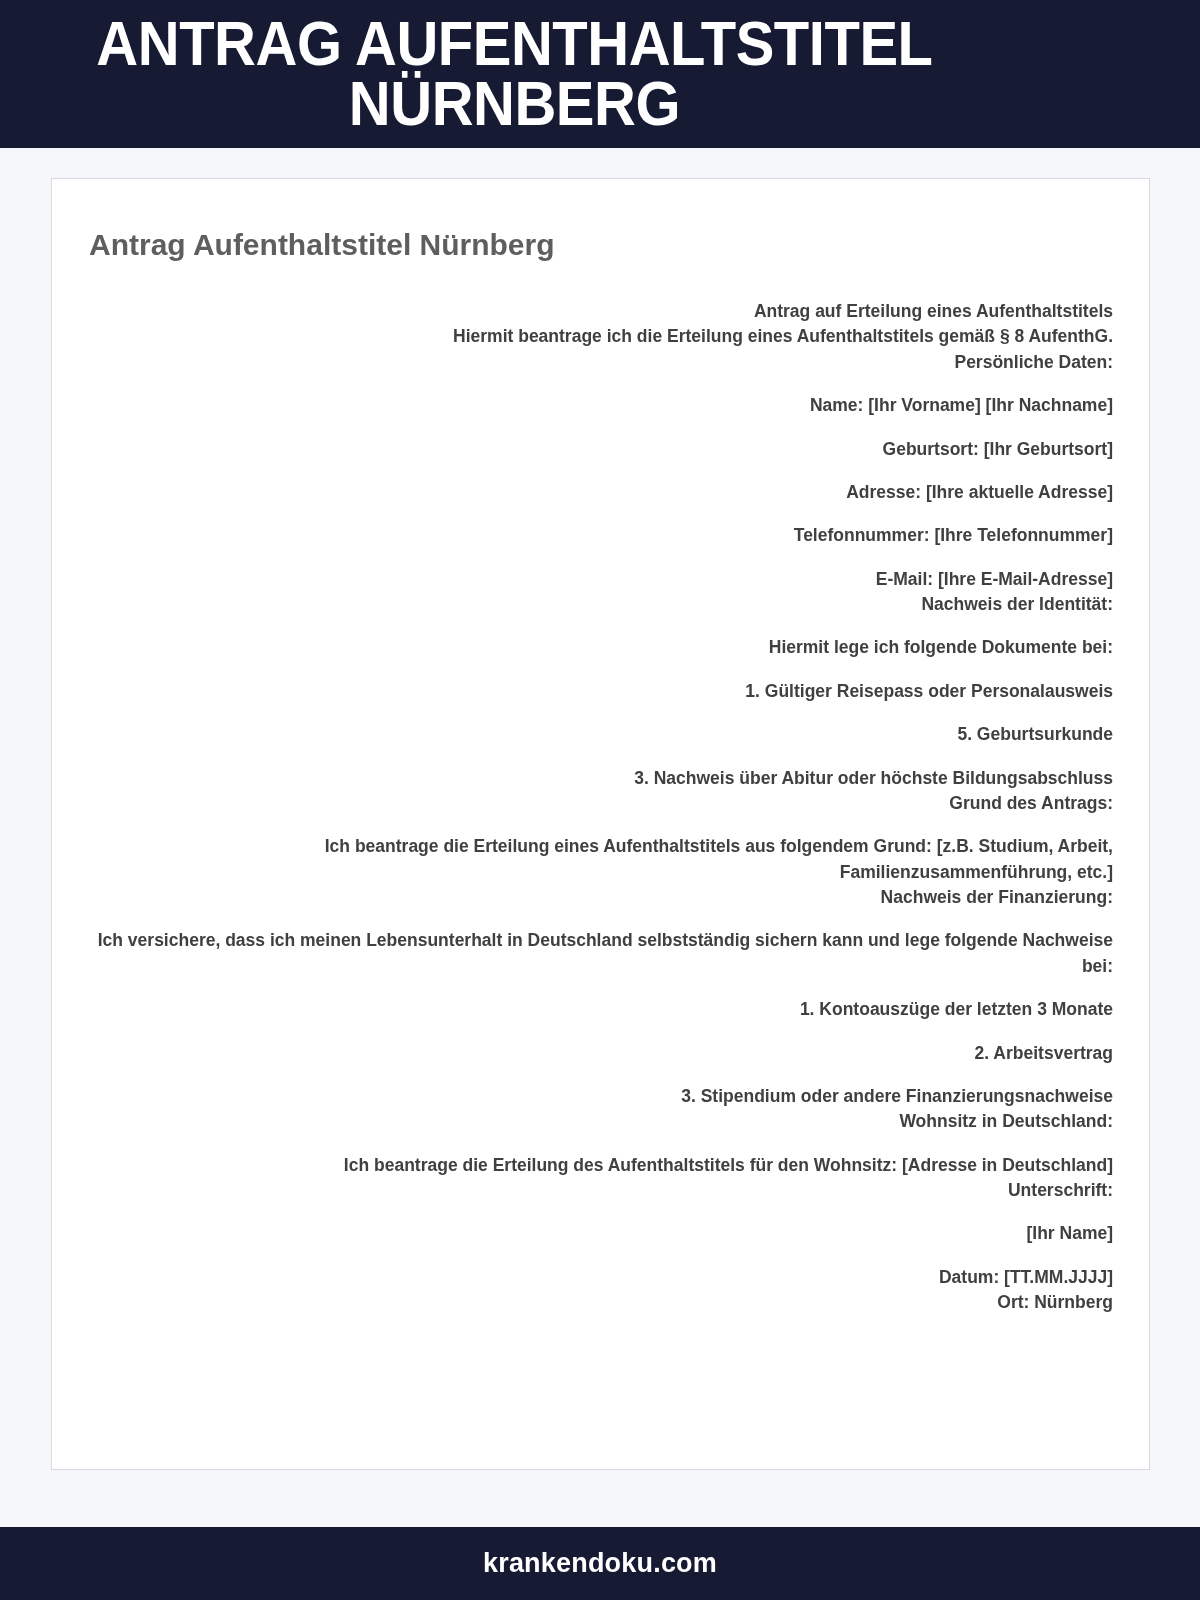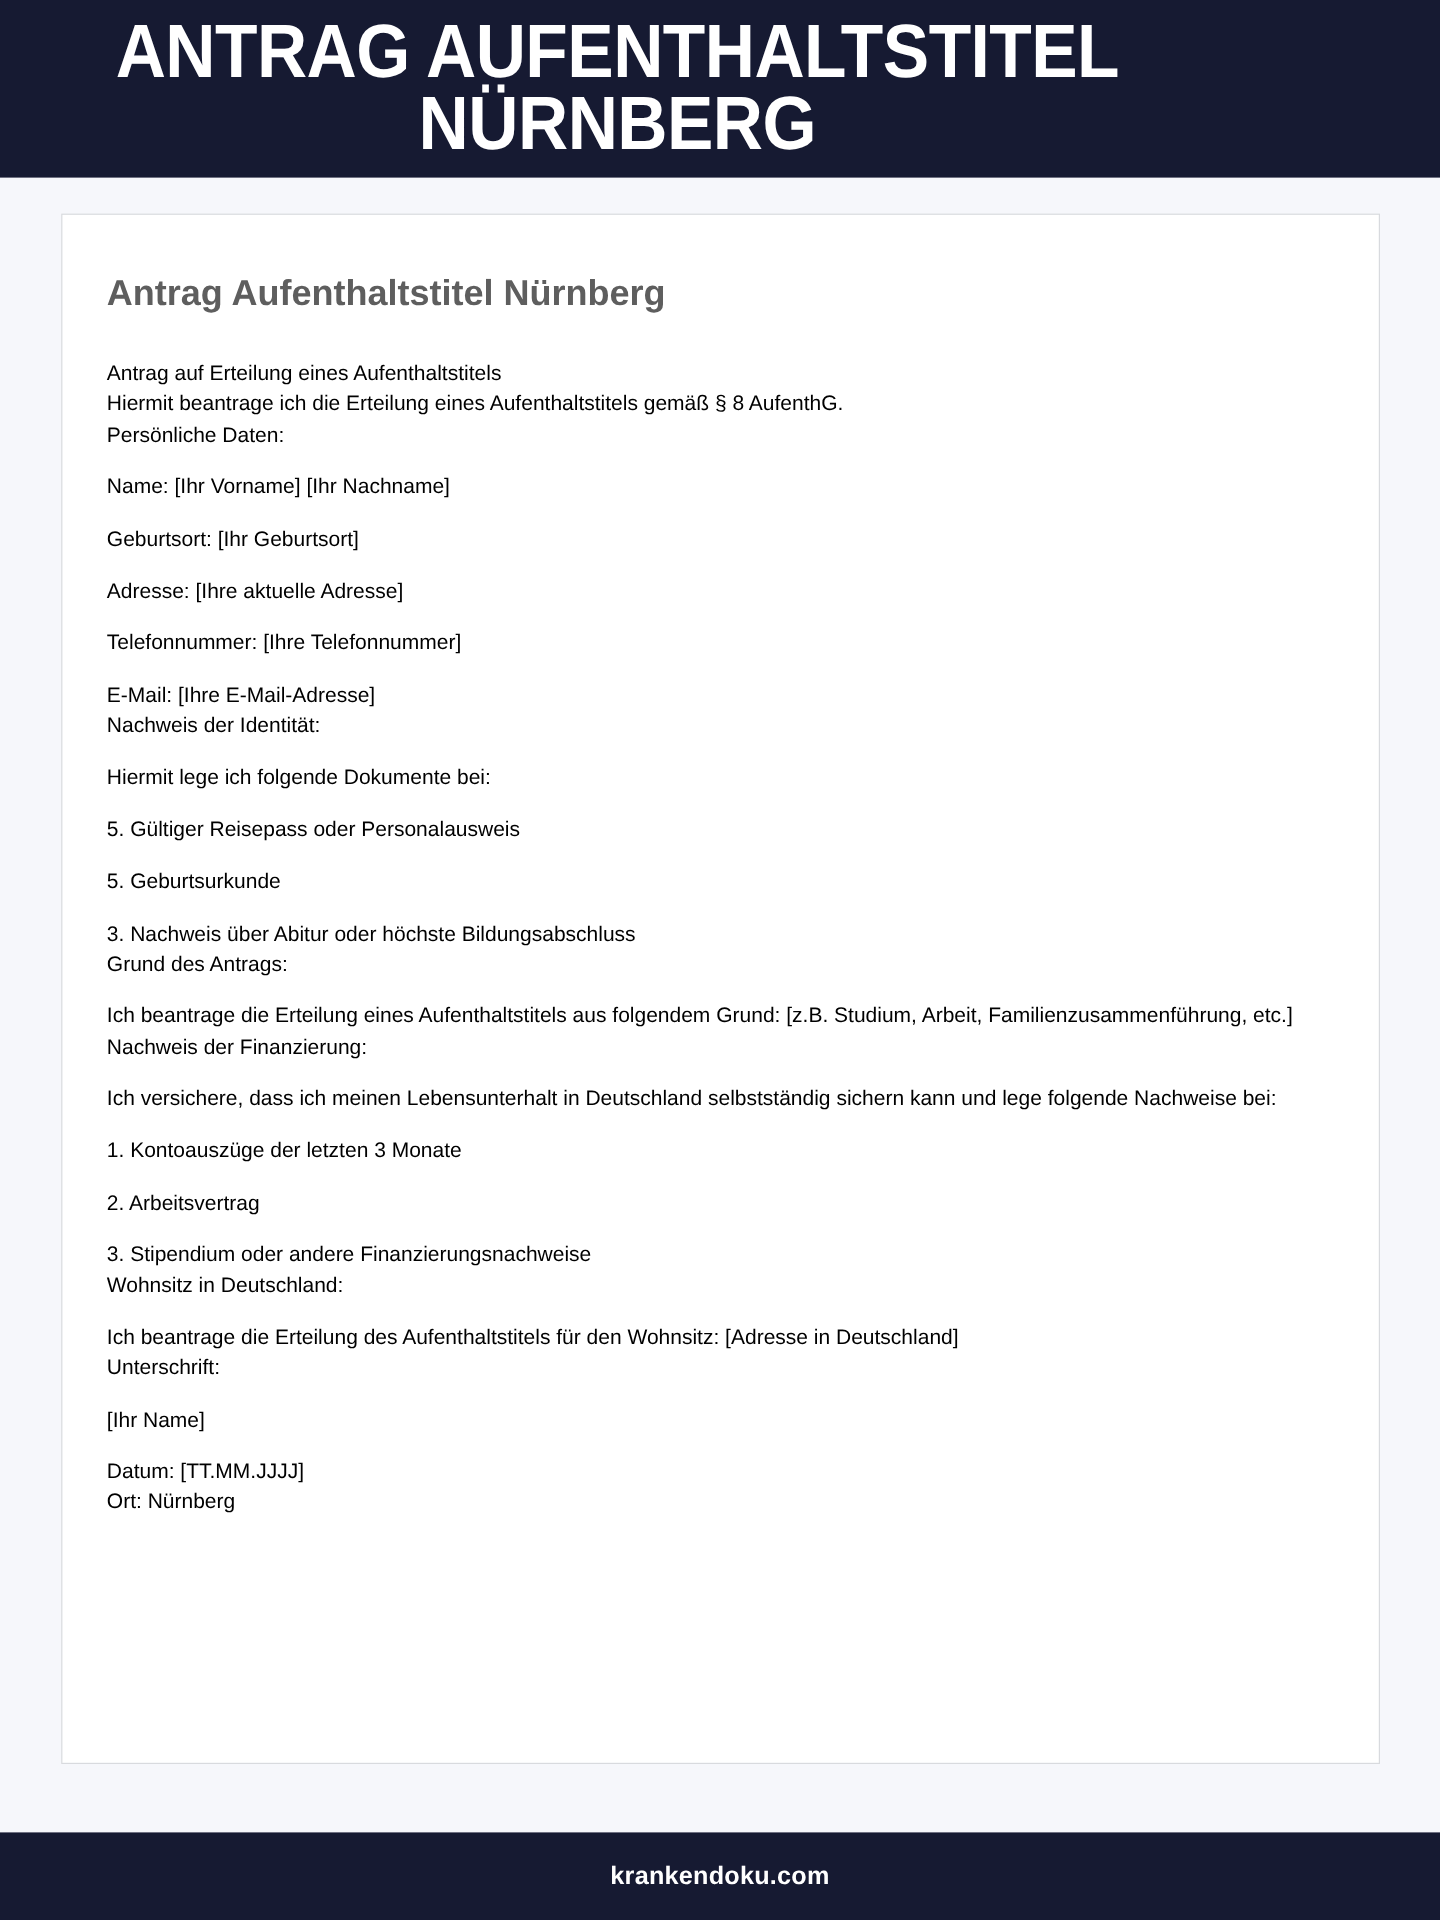--- a/index.html
+++ b/index.html
@@ -54,24 +54,25 @@
   }
   .doc-title {
     color: #5e5e5e;
     font-size: 30px;
     font-weight: 700;
     margin: 8px 0 36px 0;
     line-height: 1.2;
   }
 
   .doc-body {
-    color: #000000;
+    color: #404040;
     font-size: 17.5px;
-    font-weight: 400;
+    font-weight: 700;
     line-height: 1.45;
+    text-align: right;
   }
   .doc-body p {
     margin: 0 0 18px 0;
     white-space: pre-line;
   }
   .doc-body p:last-child {
     margin-bottom: 0;
   }
 
   
@@ -81,21 +82,21 @@
     bottom: 0;
     width: 100%;
     height: 73px;
     background: #161a32;
     display: flex;
     align-items: center;
     justify-content: center;
   }
   .footer-text {
     color: #ffffff;
-    font-size: 21px;
+    font-size: 27px;
     font-weight: 700;
     letter-spacing: 0.2px;
   }
 </style>
 </head>
 <body>
 
 <header class="top-banner">
   <h1 class="top-banner-title">ANTRAG AUFENTHALTSTITEL
 NÜRNBERG</h1>
@@ -109,21 +110,21 @@
       <p>Antrag auf Erteilung eines Aufenthaltstitels
  Hiermit beantrage ich die Erteilung eines Aufenthaltstitels gemäß § 8 AufenthG.
  Persönliche Daten:</p>
       <p> Name: [Ihr Vorname] [Ihr Nachname]</p>
       <p> Geburtsort: [Ihr Geburtsort]</p>
       <p> Adresse: [Ihre aktuelle Adresse]</p>
       <p> Telefonnummer: [Ihre Telefonnummer]</p>
       <p> E-Mail: [Ihre E-Mail-Adresse]
 Nachweis der Identität:</p>
       <p> Hiermit lege ich folgende Dokumente bei:</p>
-      <p> 5. Gültiger Reisepass oder Personalausweis</p>
+      <p> 1. Gültiger Reisepass oder Personalausweis</p>
       <p> 5. Geburtsurkunde</p>
       <p> 3. Nachweis über Abitur oder höchste Bildungsabschluss
  Grund des Antrags:</p>
       <p>Ich beantrage die Erteilung eines Aufenthaltstitels aus folgendem Grund: [z.B. Studium, Arbeit, Familienzusammenführung, etc.]
  Nachweis der Finanzierung:</p>
       <p>Ich versichere, dass ich meinen Lebensunterhalt in Deutschland selbstständig sichern kann und lege folgende Nachweise bei:</p>
       <p> 1. Kontoauszüge der letzten 3 Monate</p>
       <p> 2. Arbeitsvertrag</p>
       <p> 3. Stipendium oder andere Finanzierungsnachweise
 Wohnsitz in Deutschland:</p>

